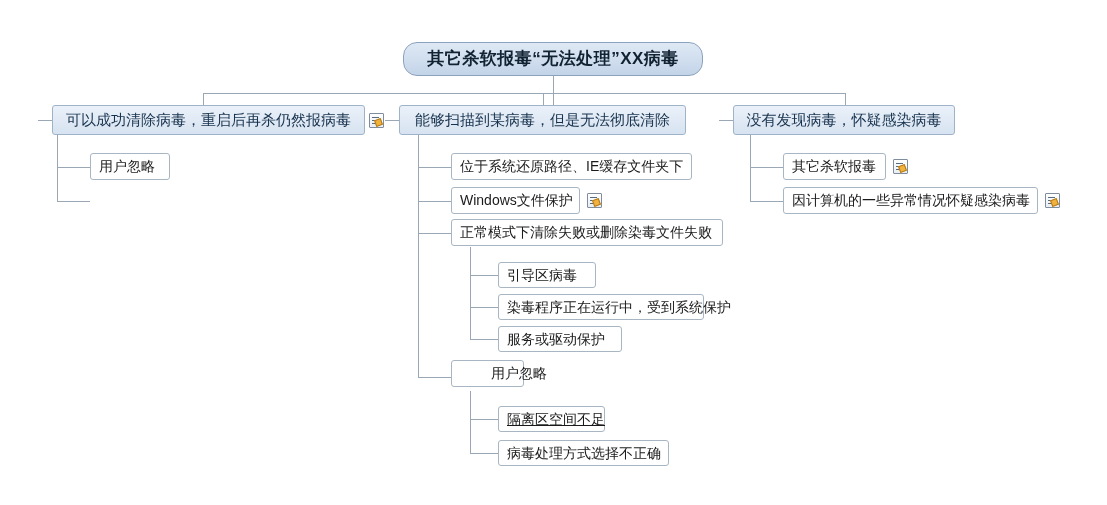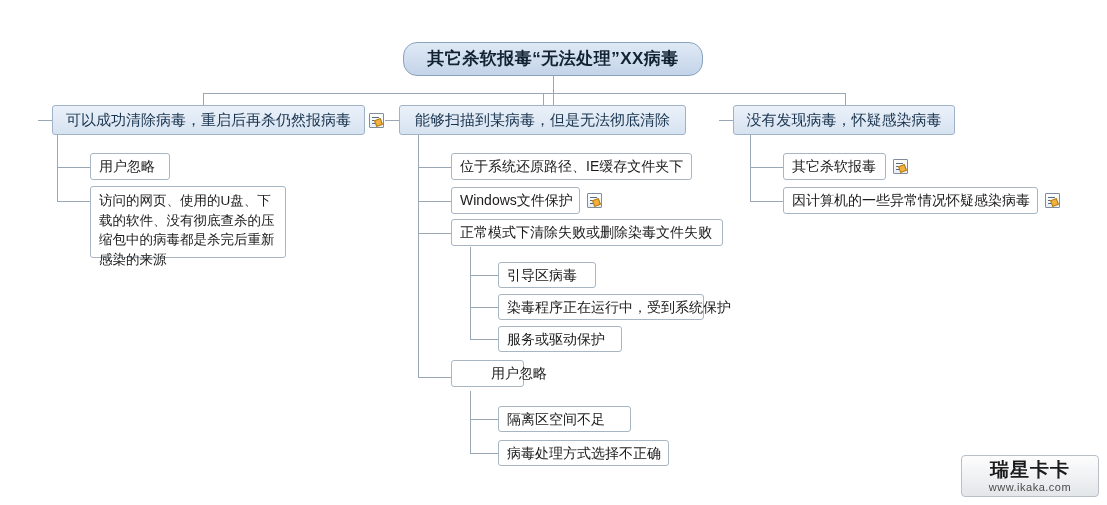--- a/index.html
+++ b/index.html
@@ -172,46 +172,41 @@
   <div class="conn h" style="left:750px; top:167px; width:33px;"></div>
   <div class="conn h" style="left:750px; top:201px; width:33px;"></div>
 
   <div class="node root" style="left:403px; top:42px; width:300px; height:34px;">其它杀软报毒“无法处理”XX病毒</div>
 
   <div class="node lvl1" style="left:52px; top:105px; width:313px; height:30px;">可以成功清除病毒，重启后再杀仍然报病毒</div>
   <div class="note-icon" style="left:369px; top:113px;"></div>
 
   <div class="node lvl2" style="left:90px; top:153px; width:80px; height:27px;">用户忽略</div>
 
-  <div class="node lvl2 multiline" style="left:90px; top:186px; width:196px; height:72px;">访问的网页、使用的U盘、下载的软件、没有彻底查杀的压缩包中的病毒都是杀完后重新感染的来源</div>
 
   <div class="node lvl1" style="left:399px; top:105px; width:287px; height:30px;">能够扫描到某病毒，但是无法彻底清除</div>
 
   <div class="node lvl2" style="left:451px; top:153px; width:241px; height:27px;">位于系统还原路径、IE缓存文件夹下</div>
 
   <div class="node lvl2" style="left:451px; top:187px; width:129px; height:27px;">Windows文件保护</div>
   <div class="note-icon" style="left:587px; top:193px;"></div>
 
   <div class="node lvl2" style="left:451px; top:219px; width:272px; height:27px;">正常模式下清除失败或删除染毒文件失败</div>
 
   <div class="node lvl3" style="left:498px; top:262px; width:98px; height:26px;">引导区病毒</div>
   <div class="node lvl3" style="left:498px; top:294px; width:206px; height:26px;">染毒程序正在运行中，受到系统保护</div>
   <div class="node lvl3" style="left:498px; top:326px; width:124px; height:26px;">服务或驱动保护</div>
 
   <div class="node lvl2" style="left:451px; top:360px; width:73px; height:27px;padding-left:39px;">用户忽略</div>
 
-  <div class="node lvl3" style="left:498px; top:406px; width:133px; height:26px;">隔离区空间不足</div>
+  <div class="node lvl3" style="left:498px; top:406px; width:107px; height:26px;text-decoration:underline;">隔离区空间不足</div>
   <div class="node lvl3" style="left:498px; top:440px; width:171px; height:26px;">病毒处理方式选择不正确</div>
 
   <div class="node lvl1" style="left:733px; top:105px; width:222px; height:30px;">没有发现病毒，怀疑感染病毒</div>
 
   <div class="node lvl2" style="left:783px; top:153px; width:103px; height:27px;">其它杀软报毒</div>
   <div class="note-icon" style="left:893px; top:159px;"></div>
 
   <div class="node lvl2" style="left:783px; top:187px; width:255px; height:27px;">因计算机的一些异常情况怀疑感染病毒</div>
   <div class="note-icon" style="left:1045px; top:193px;"></div>
 
-  <div id="watermark">
-    <div class="wm-title">瑞星卡卡</div>
-    <div class="wm-sub">www.ikaka.com</div>
-  </div>
 
 </div>
 
 </body></html>

